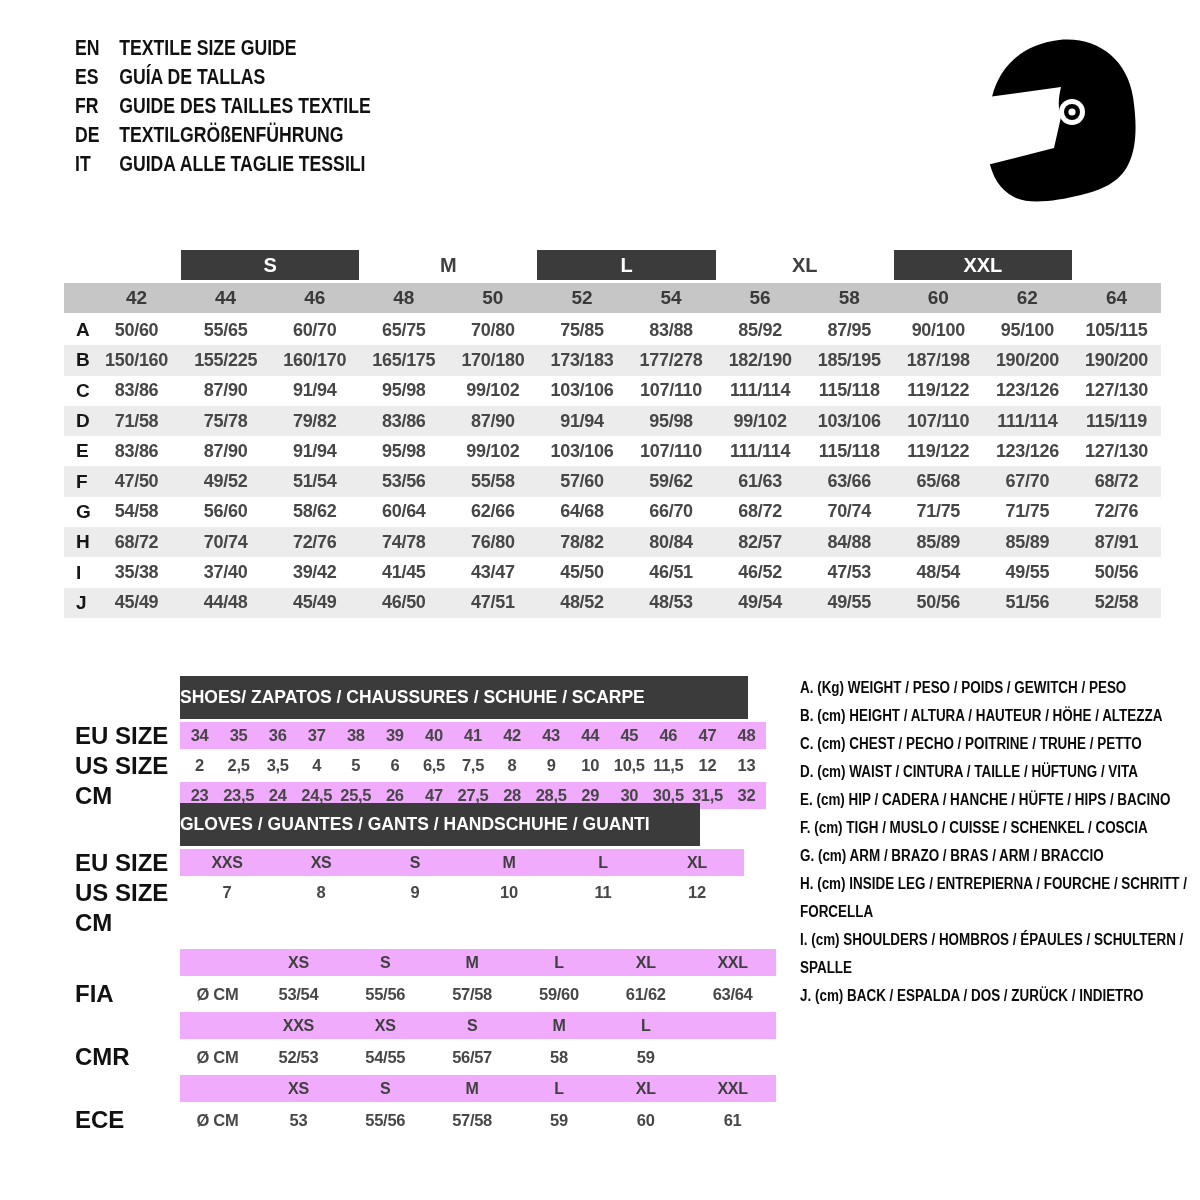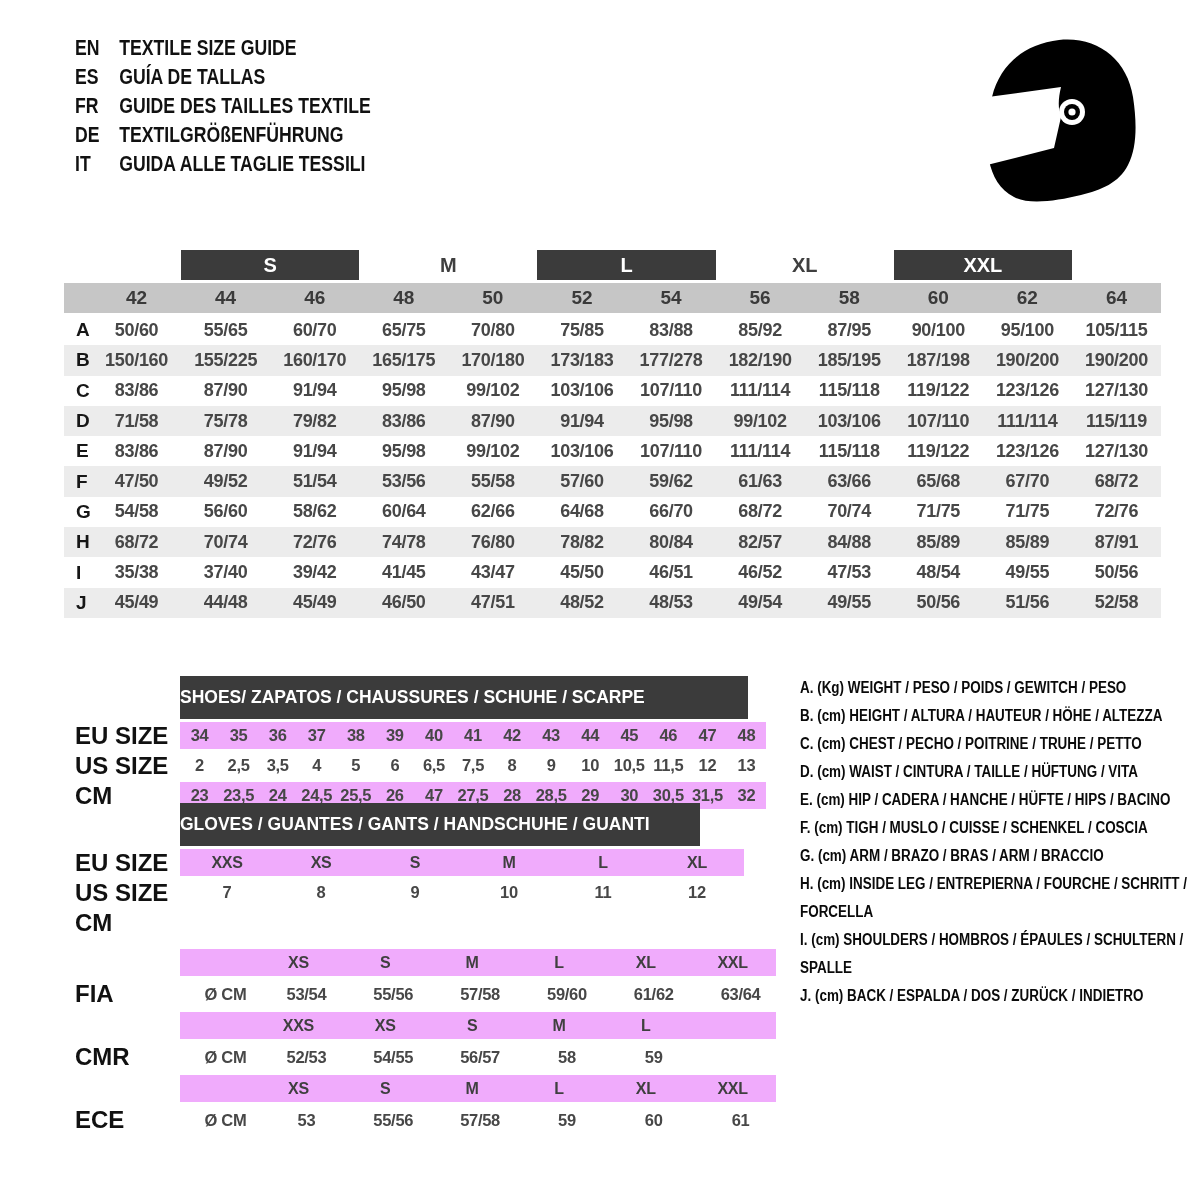--- a/index.html
+++ b/index.html
@@ -30,21 +30,21 @@
   .sec{position:absolute;left:75px;width:700px;}
   #shoes{top:676px;}
   #gloves{top:803px;}
   #helmetsec{top:946px;}
   .bar{height:43px;background:#3b3b3b;color:#fff;font-size:17.5px;display:flex;align-items:center;
        margin-left:105px;white-space:nowrap;}
   #shoes .bar{width:568px;}
   #gloves .bar{width:520px;}
   #helmetsec .bar{width:568px;}
   .srow{display:flex;margin-top:3px;height:27px;}
-  .srow.tall{height:30px;gap:8px;}
+  .srow.tall{height:30px;}
   .srow .rlabel{width:105px;flex:0 0 auto;display:flex;align-items:center;font-size:24px;color:#111;}
   .srow .vals{display:grid;flex:0 0 auto;}
   #shoes .vals{width:586px;grid-template-columns:repeat(15,1fr);}
   #gloves .vals{width:564px;grid-template-columns:repeat(6,1fr);}
   #helmetsec .vals{width:596px;grid-template-columns:75px repeat(6,1fr);}
   .vals span{display:flex;align-items:center;justify-content:center;font-size:16.5px;color:#474747;
              letter-spacing:-0.3px;white-space:nowrap;}
   .vals span.sz{font-size:16px;color:#3f3f3f;}
   .srow.stripe .vals{background:#f0abfc;}
 

